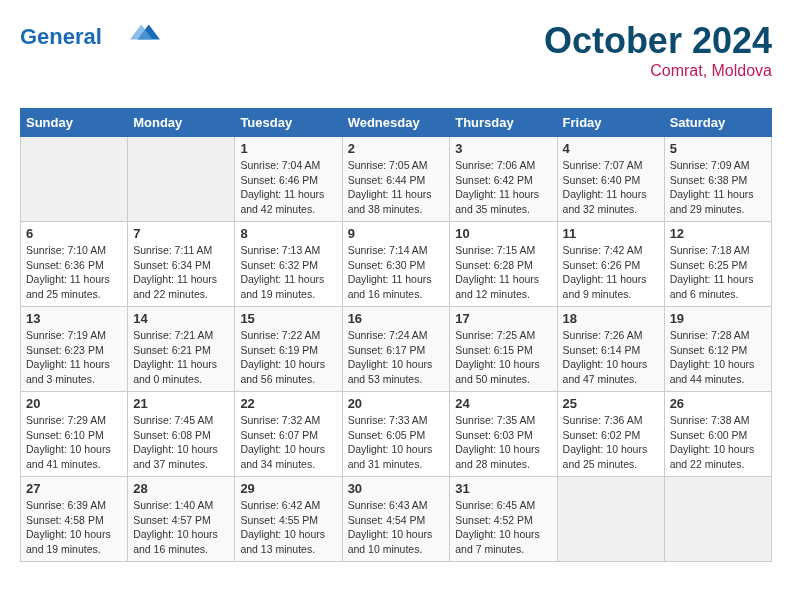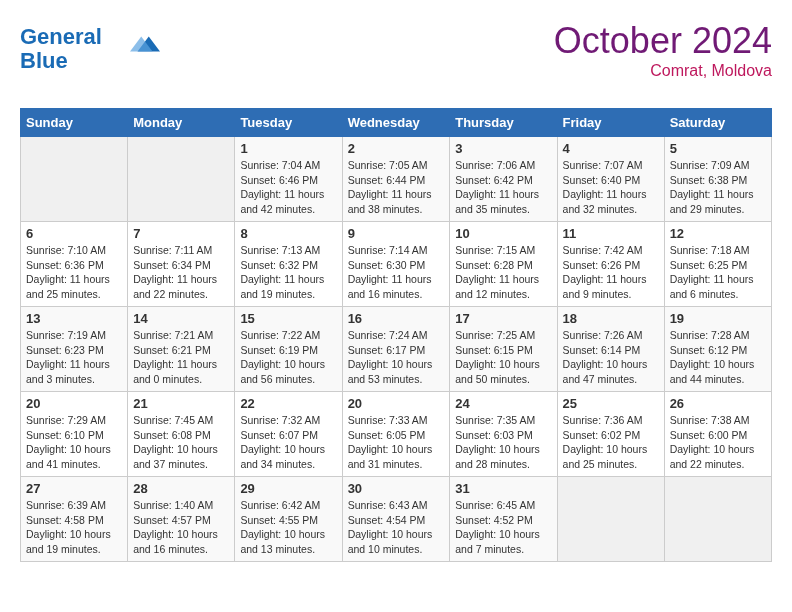--- a/index.html
+++ b/index.html
@@ -34,22 +34,22 @@
       width: 30px;
       height: 30px;
       margin-left: 4px;
       margin-top: -10px;
     }
     .title-block {
       text-align: right;
     }
     .month-title {
       font-size: 36px;
-      font-weight: normal;
-      color: #701a75;
+      font-weight: bold;
+      color: #0c4a6e;
     }
     .subtitle {
       font-size: 16px;
       color: #be185d;
     }
     table {
       width: 100%;
       border-collapse: collapse;
       font-size: 11px;
       margin-top: 28px;
@@ -96,21 +96,20 @@
   </style>
 </head>
 <body>
 
 <div class="header">
   <div class="logo">
     <div>
       <div style="display:flex;align-items:center;gap:24px;">
         <div>
           <div class="logo-text"><span>General</span></div>
-          <div class="logo-text"><span>Blue</span></div>
         </div>
         <svg class="logo-icon" viewBox="0 0 40 40">
           <polygon points="10,30 25,10 40,30" fill="#1a6bb5"></polygon>
           <polygon points="0,30 15,10 30,30" fill="#5ba3e0" opacity="0.7"></polygon>
         </svg>
       </div>
     </div>
   </div>
   <div class="title-block">
     <div class="month-title">October 2024</div>

